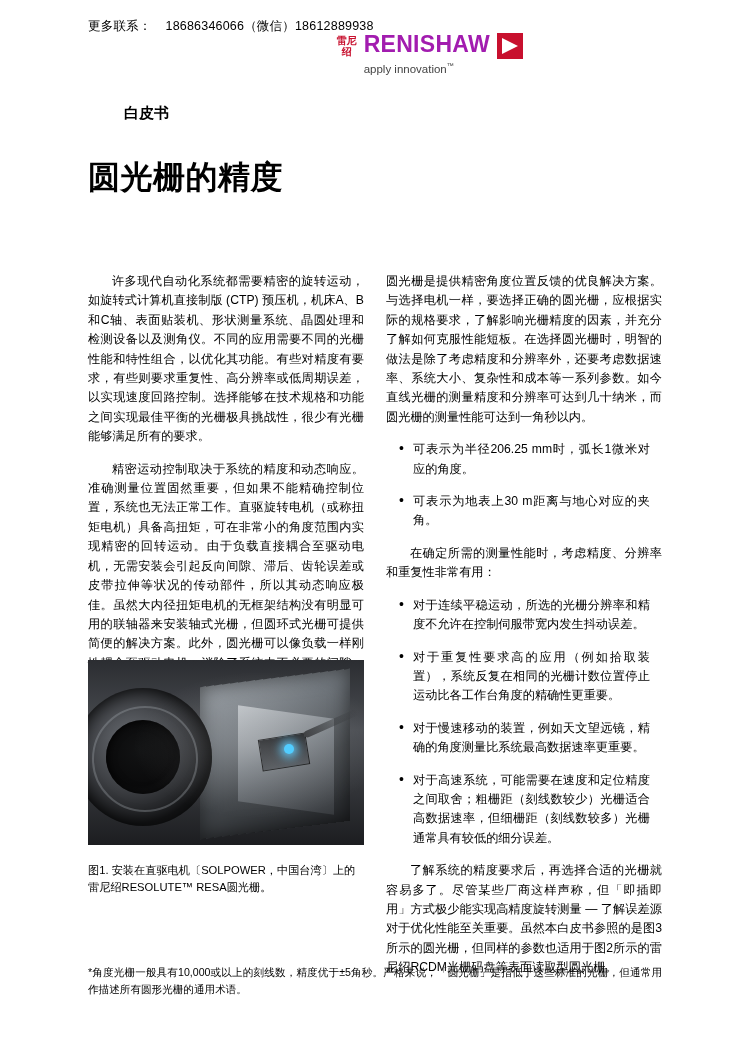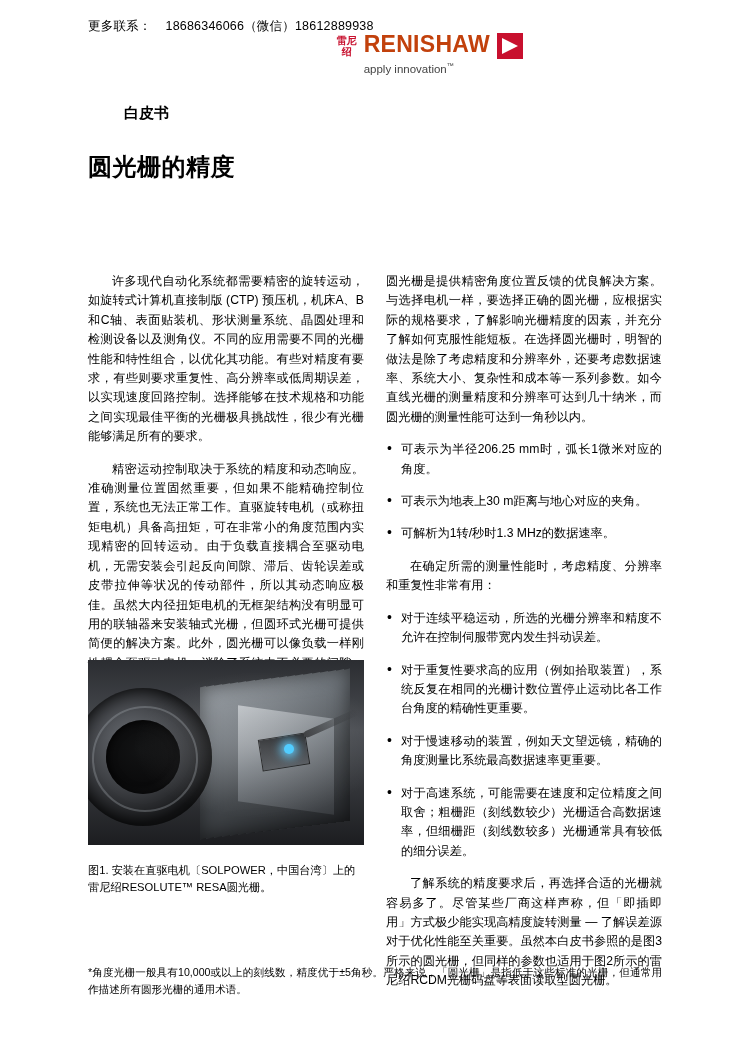--- a/index.html
+++ b/index.html
@@ -52,21 +52,21 @@
     width: 22px;
     text-align: center;
   }
   .logo-main {
     display: flex;
     flex-direction: column;
   }
   .logo-word {
     font-size: 23px;
     font-weight: bold;
-    color: #c2410c;
+    color: #a21caf;
     letter-spacing: 0.3px;
     line-height: 24px;
   }
   .logo-tag {
     font-size: 11.5px;
     color: #444;
     line-height: 14px;
     margin-top: 3px;
   }
   .logo-tag sup { font-size: 7px; }
@@ -94,21 +94,21 @@
     left: 88px;
     top: 104px;
     font-size: 15px;
     font-weight: bold;
     margin-left: 36px;
   }
   .doc-title {
     position: absolute;
     left: 88px;
     top: 135px;
-    font-size: 24px;
+    font-size: 32px;
     font-weight: bold;
     letter-spacing: 0.5px;
   }
 
   
   .abstract {
     position: absolute;
     left: 88px;
     top: 182px;
     width: 574px;
@@ -131,21 +131,21 @@
   .col-left { left: 88px; }
   .col-right { left: 386px; }
   .col p {
     margin: 0 0 13px 0;
     text-indent: 24px;
   }
   .col p.noindent { text-indent: 0; }
 
   
   .bullets {
-    margin: 0;
+    margin: 12px;
     padding: 0;
     list-style: none;
   }
   .bullets li {
     position: relative;
     padding-left: 15px;
     margin-bottom: 13px;
     text-align: justify;
   }
   .bullets li:before {
@@ -297,21 +297,20 @@
   <div class="col col-left">
     <p>许多现代自动化系统都需要精密的旋转运动，如旋转式计算机直接制版 (CTP) 预压机，机床A、B和C轴、表面贴装机、形状测量系统、晶圆处理和检测设备以及测角仪。不同的应用需要不同的光栅性能和特性组合，以优化其功能。有些对精度有要求，有些则要求重复性、高分辨率或低周期误差，以实现速度回路控制。选择能够在技术规格和功能之间实现最佳平衡的光栅极具挑战性，很少有光栅能够满足所有的要求。</p>
     <p>精密运动控制取决于系统的精度和动态响应。准确测量位置固然重要，但如果不能精确控制位置，系统也无法正常工作。直驱旋转电机（或称扭矩电机）具备高扭矩，可在非常小的角度范围内实现精密的回转运动。由于负载直接耦合至驱动电机，无需安装会引起反向间隙、滞后、齿轮误差或皮带拉伸等状况的传动部件，所以其动态响应极佳。虽然大内径扭矩电机的无框架结构没有明显可用的联轴器来安装轴式光栅，但圆环式光栅可提供简便的解决方案。此外，圆光栅可以像负载一样刚性耦合至驱动电机，消除了系统中不必要的间隙。在任何测量或控制系统中，光栅最好尽可能接近驱动电机，这有助于将影响伺服性能的潜在轴共振降至最低，特别是在伺服带宽增加时。</p>
   </div>
 
   <div class="col col-right">
     <p class="noindent">圆光栅是提供精密角度位置反馈的优良解决方案。与选择电机一样，要选择正确的圆光栅，应根据实际的规格要求，了解影响光栅精度的因素，并充分了解如何克服性能短板。在选择圆光栅时，明智的做法是除了考虑精度和分辨率外，还要考虑数据速率、系统大小、复杂性和成本等一系列参数。如今直线光栅的测量精度和分辨率可达到几十纳米，而圆光栅的测量性能可达到一角秒以内。</p>
     <ul class="bullets">
       <li>可表示为半径206.25 mm时，弧长1微米对应的角度。</li>
       <li>可表示为地表上30 m距离与地心对应的夹角。</li>
-      <li>可解析为1转/秒时1.3 MHz的数据速率。</li>
     </ul>
     <p>在确定所需的测量性能时，考虑精度、分辨率和重复性非常有用：</p>
     <ul class="bullets">
       <li>对于连续平稳运动，所选的光栅分辨率和精度不允许在控制伺服带宽内发生抖动误差。</li>
       <li>对于重复性要求高的应用（例如拾取装置），系统反复在相同的光栅计数位置停止运动比各工作台角度的精确性更重要。</li>
       <li>对于慢速移动的装置，例如天文望远镜，精确的角度测量比系统最高数据速率更重要。</li>
       <li>对于高速系统，可能需要在速度和定位精度之间取舍；粗栅距（刻线数较少）光栅适合高数据速率，但细栅距（刻线数较多）光栅通常具有较低的细分误差。</li>
     </ul>
     <p>了解系统的精度要求后，再选择合适的光栅就容易多了。尽管某些厂商这样声称，但「即插即用」方式极少能实现高精度旋转测量 — 了解误差源对于优化性能至关重要。虽然本白皮书参照的是图3所示的圆光栅，但同样的参数也适用于图2所示的雷尼绍RCDM光栅码盘等表面读取型圆光栅。</p>
   </div>

